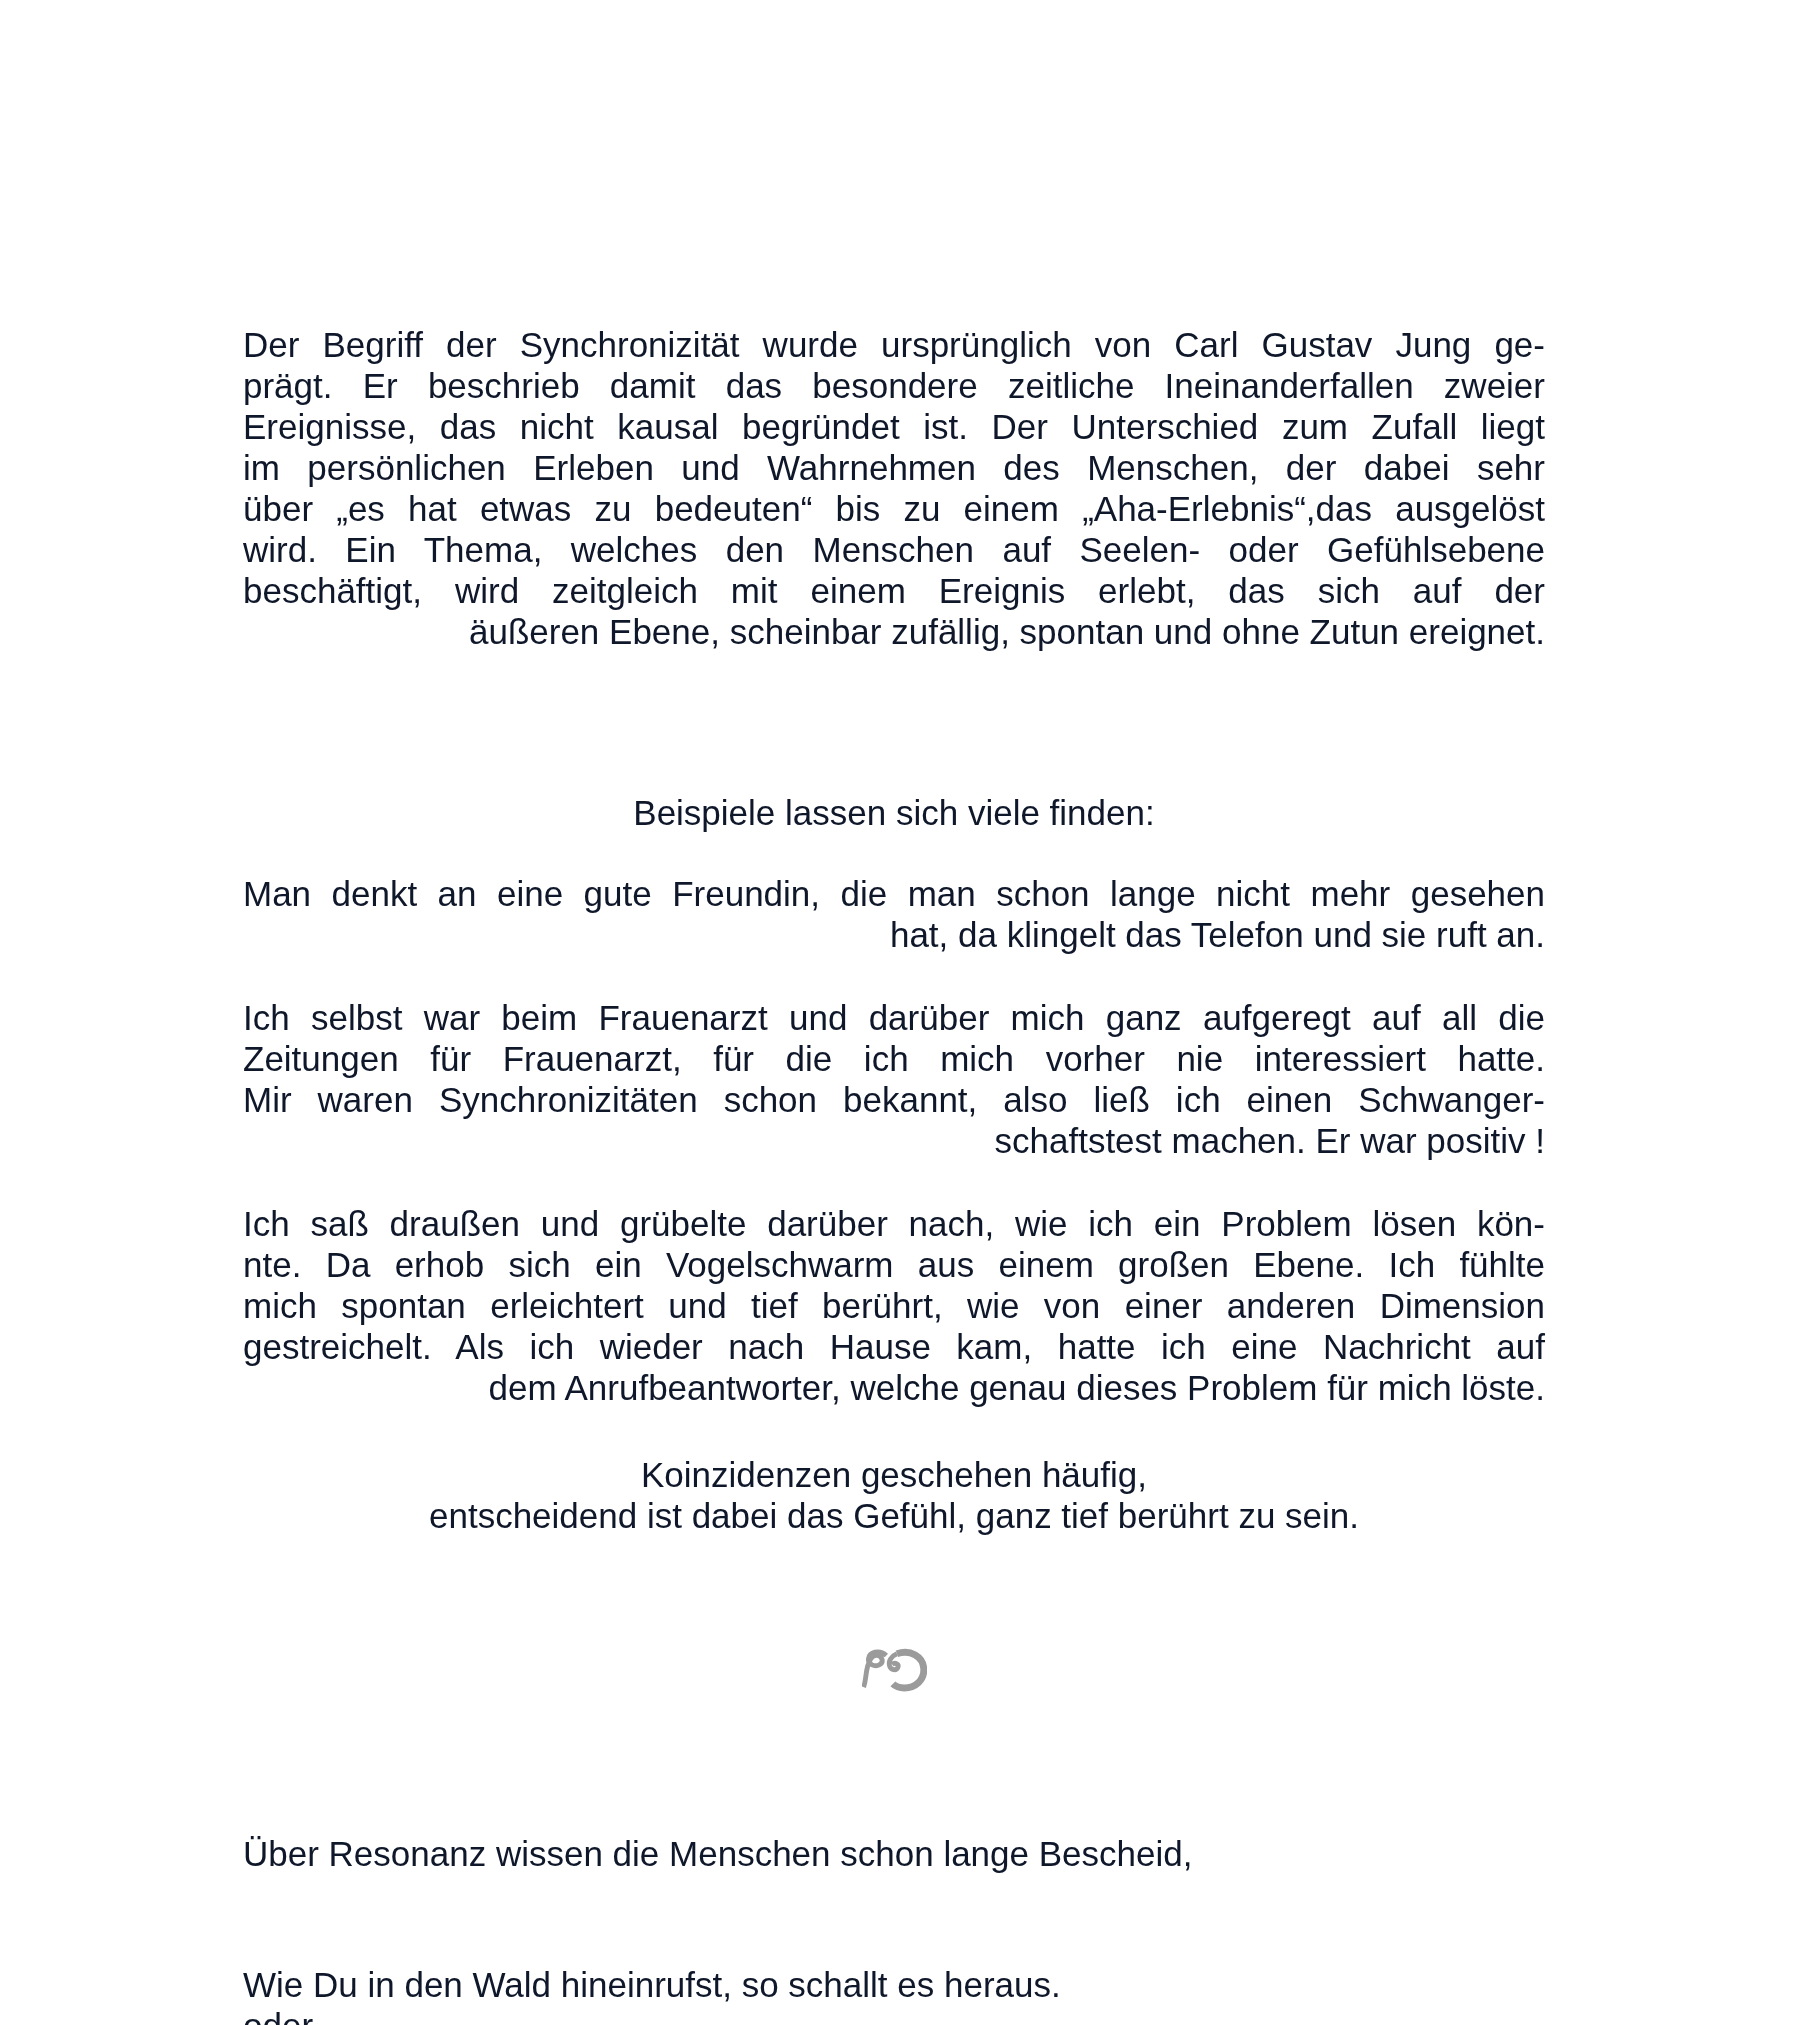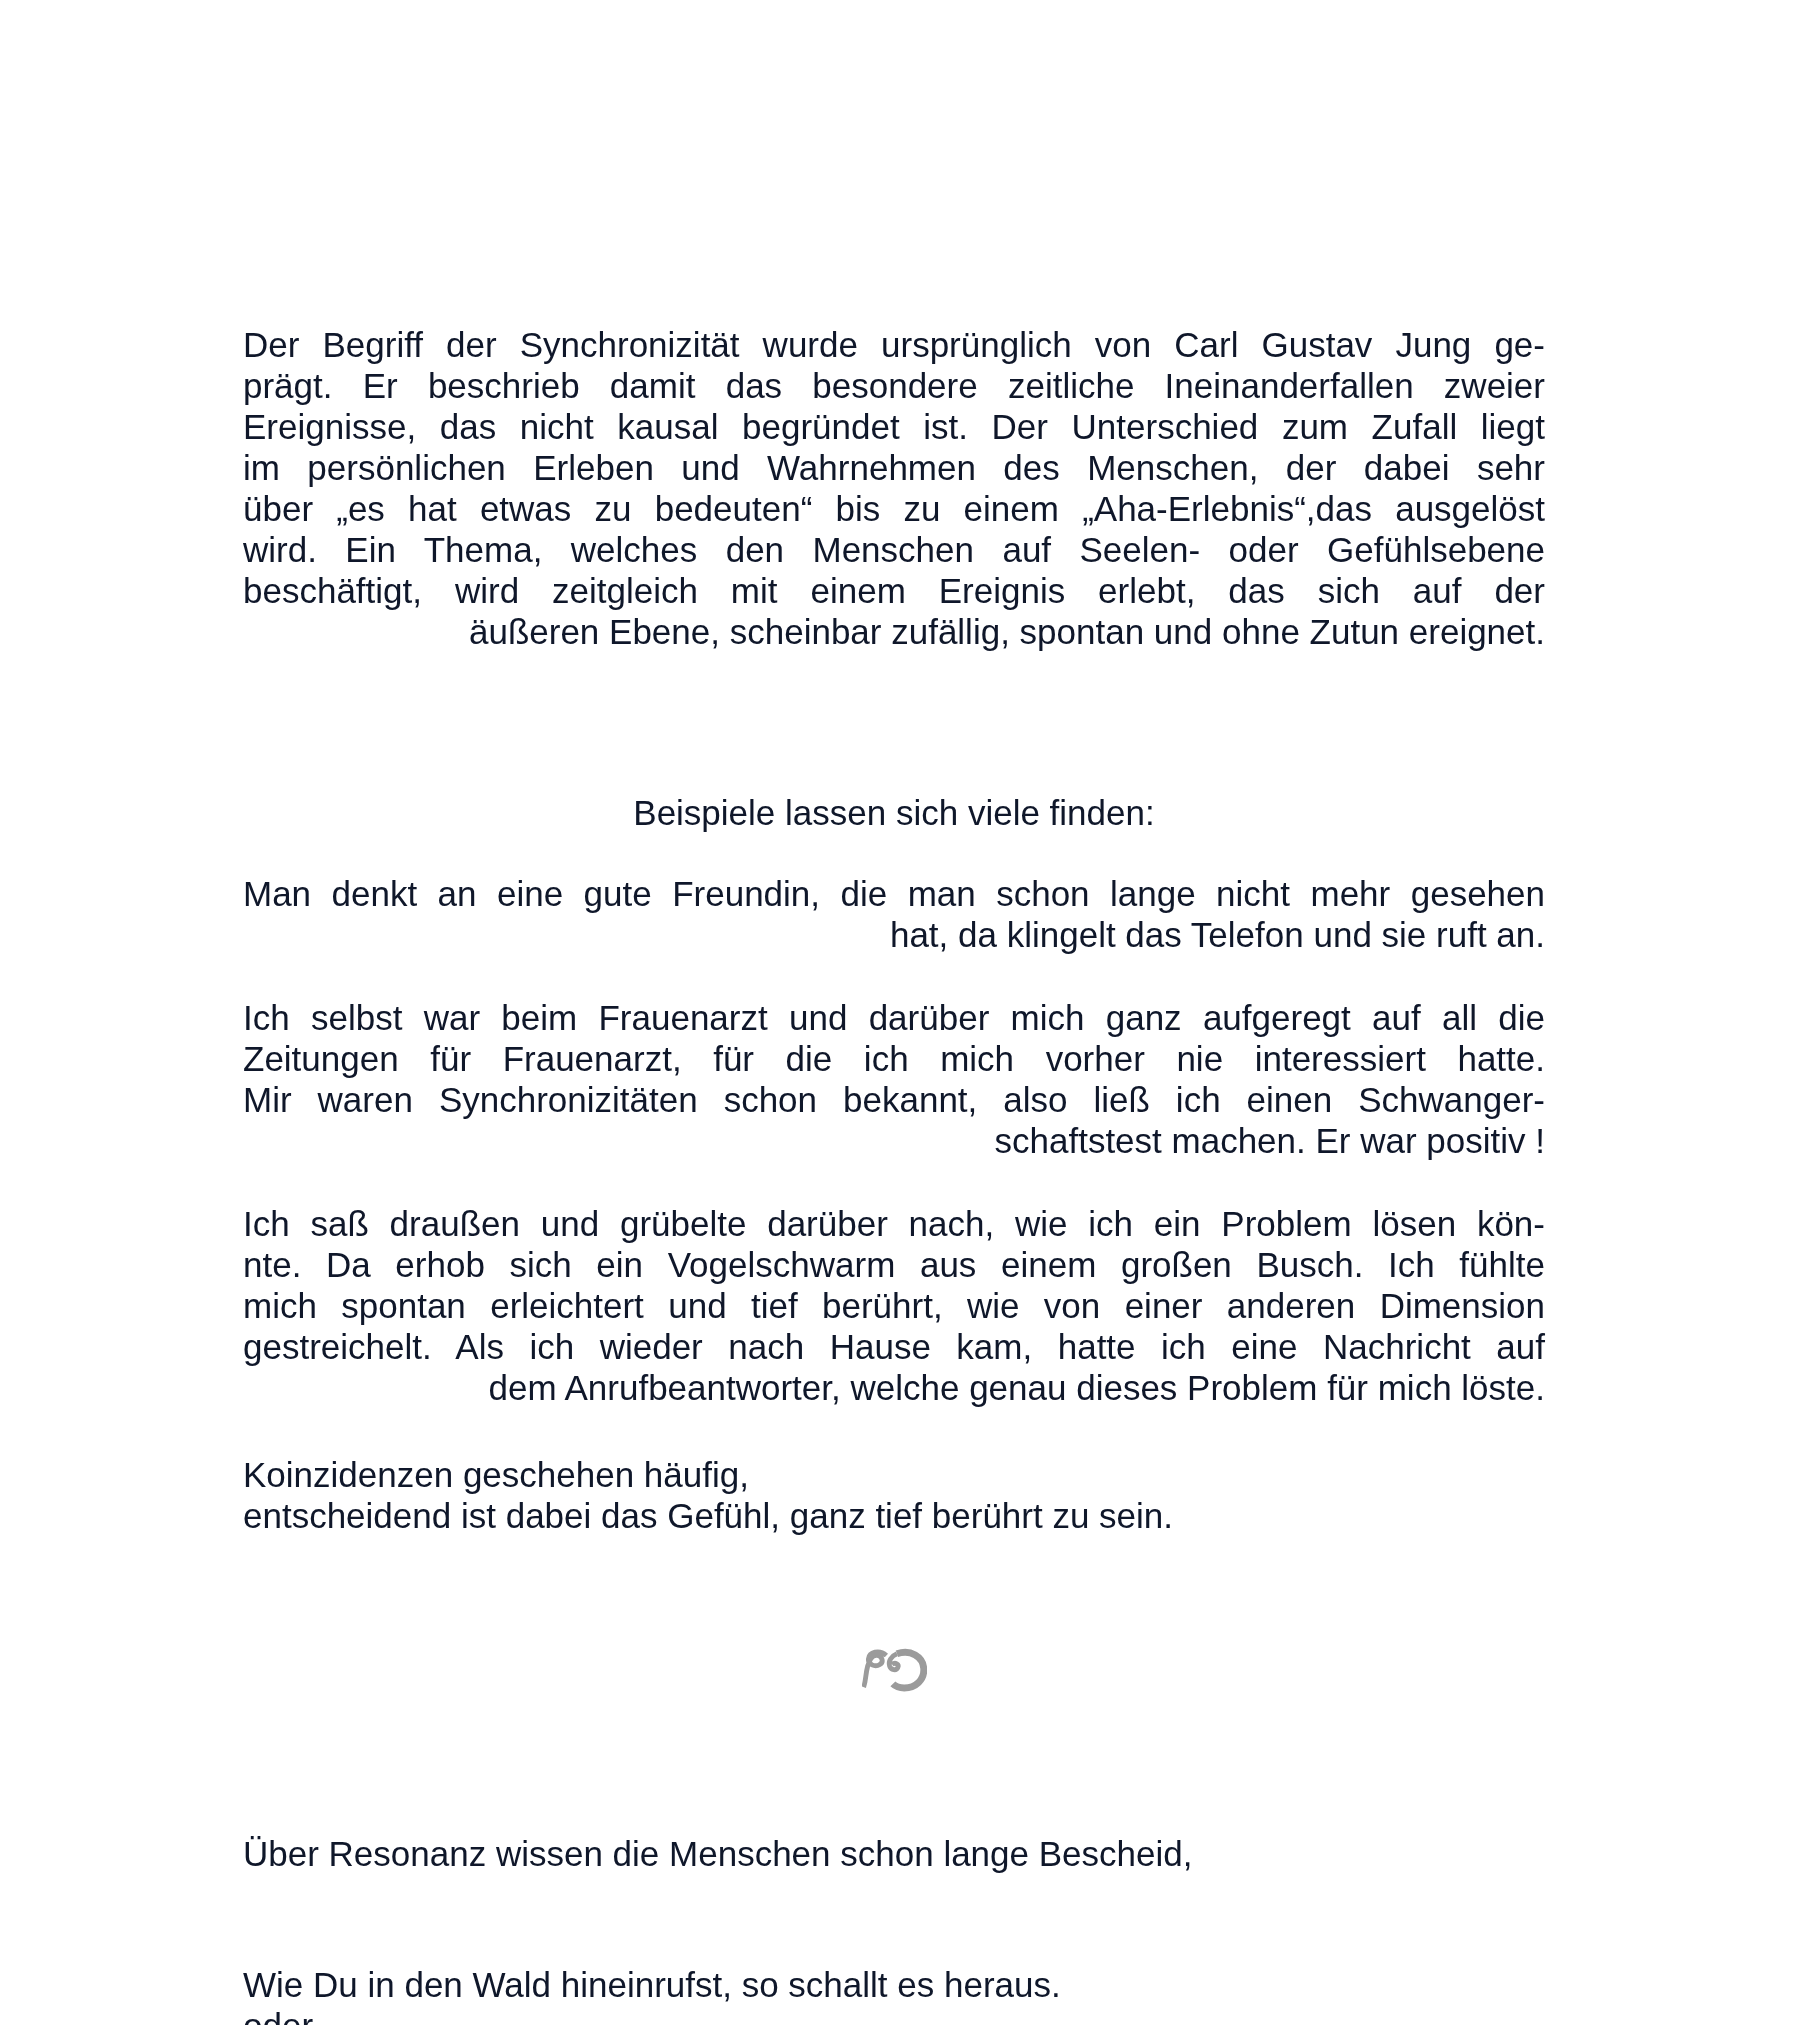--- a/index.html
+++ b/index.html
@@ -18,21 +18,21 @@
     left:243px;
     width:1302px;
     font-size:35px;
     line-height:41px;
     color:#0f172a;
   }
   
   .j .line{text-align:justify;text-align-last:justify;}
   .j .line.last{text-align:right;text-align-last:auto;}
   .left .line{text-align:center;}
-  .right .line{text-align:left;}
+  .right .line{text-align:center;}
   .center .line{text-align:left;}
   .ornament-wrap{
     position:absolute;
     left:243px;
     width:1302px;
     text-align:center;
   }
   .ornament-wrap svg{display:inline-block;}
 </style>
 </head>
@@ -62,21 +62,21 @@
 
   <div class="block j" style="top:997px;">
     <div class="line">Ich selbst war beim Frauenarzt und darüber mich ganz aufgeregt auf all die</div>
     <div class="line">Zeitungen für Frauenarzt, für die ich mich vorher nie interessiert hatte.</div>
     <div class="line">Mir waren Synchronizitäten schon bekannt, also ließ ich einen Schwanger-</div>
     <div class="line last">schaftstest machen. Er war positiv !</div>
   </div>
 
   <div class="block j" style="top:1203px;">
     <div class="line">Ich saß draußen und grübelte darüber nach, wie ich ein Problem lösen kön-</div>
-    <div class="line">nte. Da erhob sich ein Vogelschwarm aus einem großen Busch. Ich fühlte</div>
+    <div class="line">nte. Da erhob sich ein Vogelschwarm aus einem großen Ebene. Ich fühlte</div>
     <div class="line">mich spontan erleichtert und tief berührt, wie von einer anderen Dimension</div>
     <div class="line">gestreichelt. Als ich wieder nach Hause kam, hatte ich eine Nachricht auf</div>
     <div class="line last">dem Anrufbeantworter, welche genau dieses Problem für mich löste.</div>
   </div>
 
   <div class="block right" style="top:1454px;">
     <div class="line">Koinzidenzen geschehen häufig,</div>
     <div class="line">entscheidend ist dabei das Gefühl, ganz tief berührt zu sein.</div>
   </div>
 

